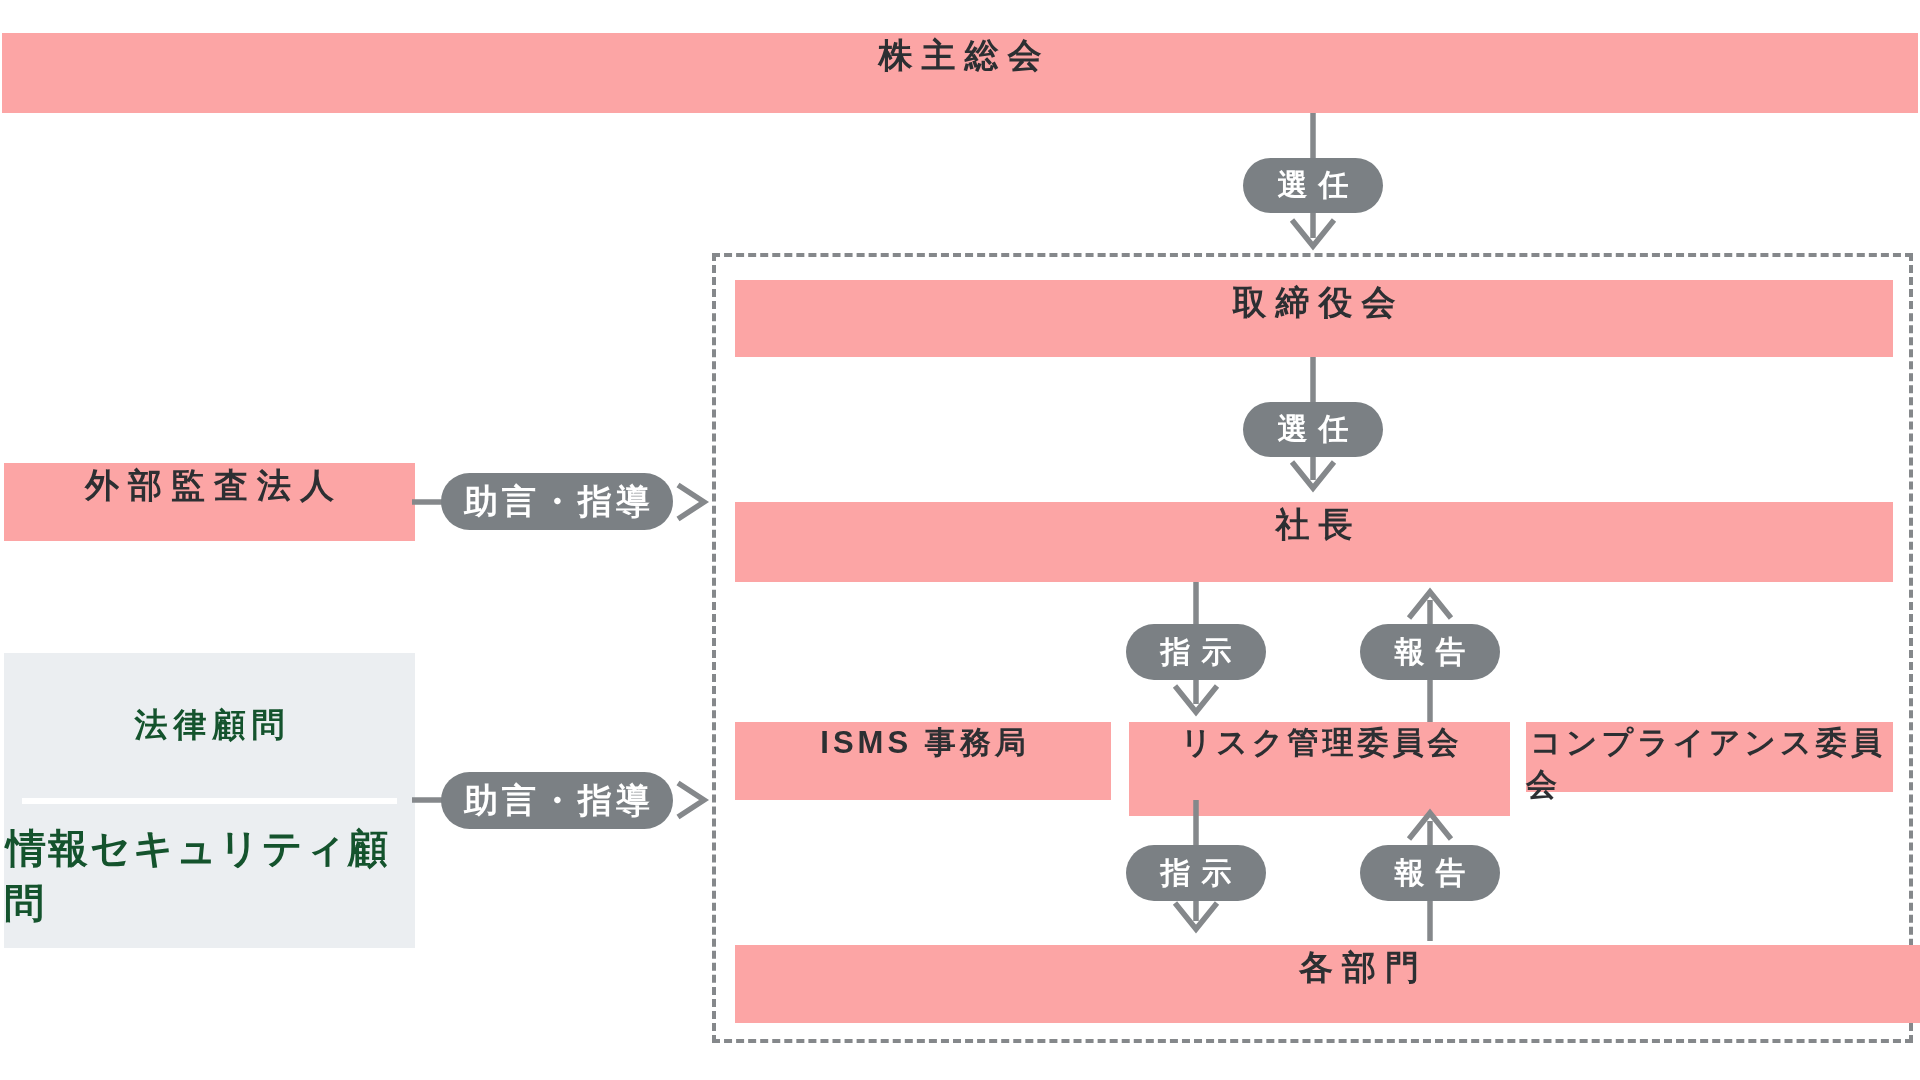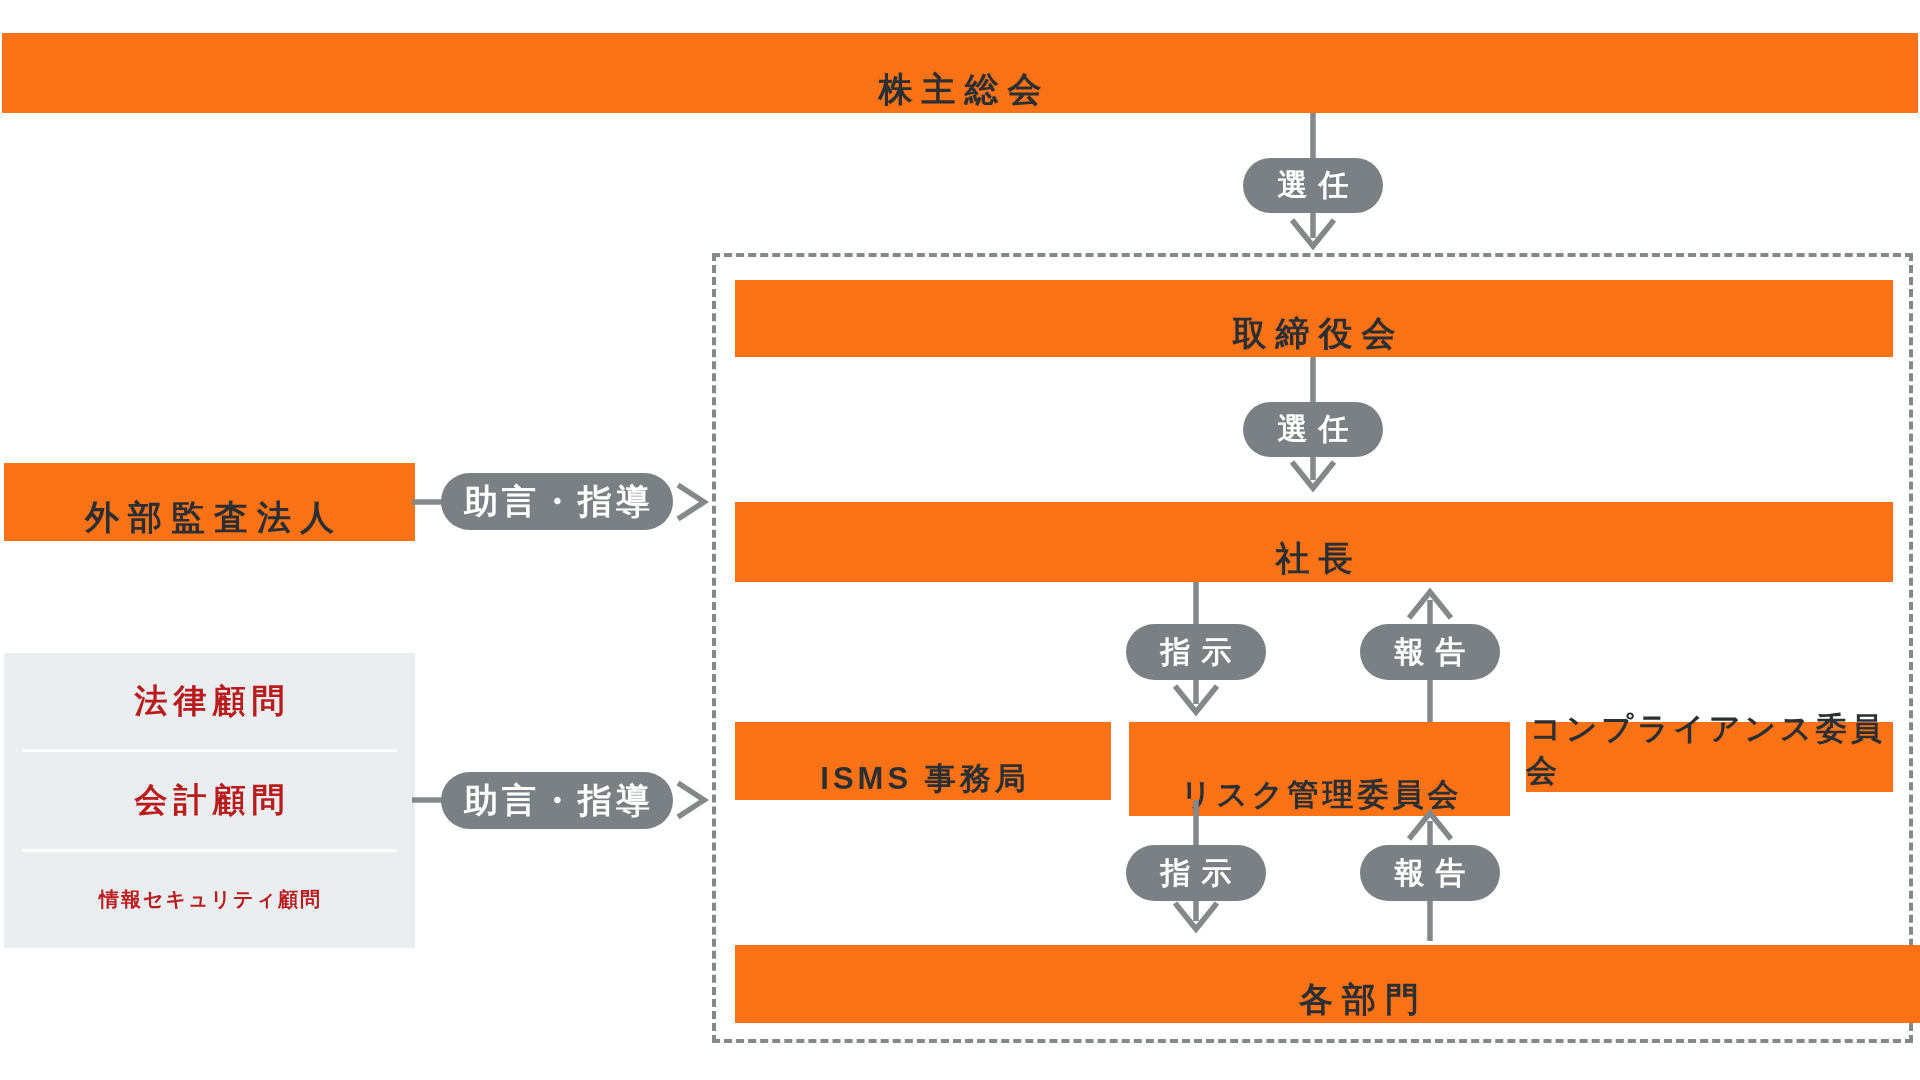--- a/index.html
+++ b/index.html
@@ -1,21 +1,21 @@
 <!DOCTYPE html>
 <html><head>
 <meta charset="utf-8">
 <style>
   html,body{margin:0;padding:0;background:#ffffff;}
   body{font-family:"Liberation Sans","DejaVu Sans",sans-serif;}
   #canvas{position:relative;width:1920px;height:1080px;background:#ffffff;overflow:hidden;}
 
   .bar{
-    position:absolute;background:#f97316;color:#2c2f32;
-    display:flex;align-items:flex-end;justify-content:center;
+    position:absolute;background:#fca5a5;color:#2c2f32;
+    display:flex;align-items:flex-start;justify-content:center;
     font-weight:600;
   }
   .bar.big{font-size:34px;letter-spacing:9px;text-indent:9px;}
   .bar.mid{font-size:31px;letter-spacing:4px;text-indent:4px;}
 
   .dashed-box{
     position:absolute;left:712px;top:253px;width:1201px;height:790px;
     border:4px dashed #85888b;box-sizing:border-box;background:transparent;
   }
 
@@ -26,23 +26,23 @@
   }
   .pill.small{font-size:30px;letter-spacing:11px;text-indent:11px;}
   .pill.wide{font-size:34px;letter-spacing:4px;text-indent:4px;}
 
   .advisor-box{
     position:absolute;left:4px;top:653px;width:411px;height:295px;
     background:#ebeef1;display:flex;flex-direction:column;
   }
   .advisor-row{
     flex:1;display:flex;align-items:center;justify-content:center;
-    color:#b91c1c;font-weight:600;font-size:33px;letter-spacing:6px;text-indent:6px;
+    color:#14532d;font-weight:600;font-size:33px;letter-spacing:6px;text-indent:6px;
   }
-  .advisor-row.long{letter-spacing:2px;text-indent:2px;font-size:20px;}
+  .advisor-row.long{letter-spacing:2px;text-indent:2px;font-size:40px;}
   .advisor-divider{height:3px;background:#ffffff;margin:0 18px;}
 
   svg.overlay{position:absolute;left:0;top:0;z-index:2;}
 </style>
 </head>
 <body>
 
 <div id="canvas">
 
   <div class="bar big" style="left:2px;top:33px;width:1916px;height:80px;">
@@ -75,23 +75,20 @@
 
   <div class="bar big" style="left:4px;top:463px;width:411px;height:78px;">
     <span>外部監査法人</span>
   </div>
 
   <div class="advisor-box">
     <div class="advisor-row">
       <span>法律顧問</span>
     </div>
     <div class="advisor-divider"></div>
-    <div class="advisor-row">
-      <span>会計顧問</span>
-    </div>
     <div class="advisor-divider"></div>
     <div class="advisor-row long">
       <span>情報セキュリティ顧問</span>
     </div>
   </div>
 
   <svg class="overlay" width="1920" height="1080" viewBox="0 0 1920 1080">
     <g stroke="#85888b" stroke-width="5.5" fill="none">
 
       <path d="M1313 113 V238"></path>

